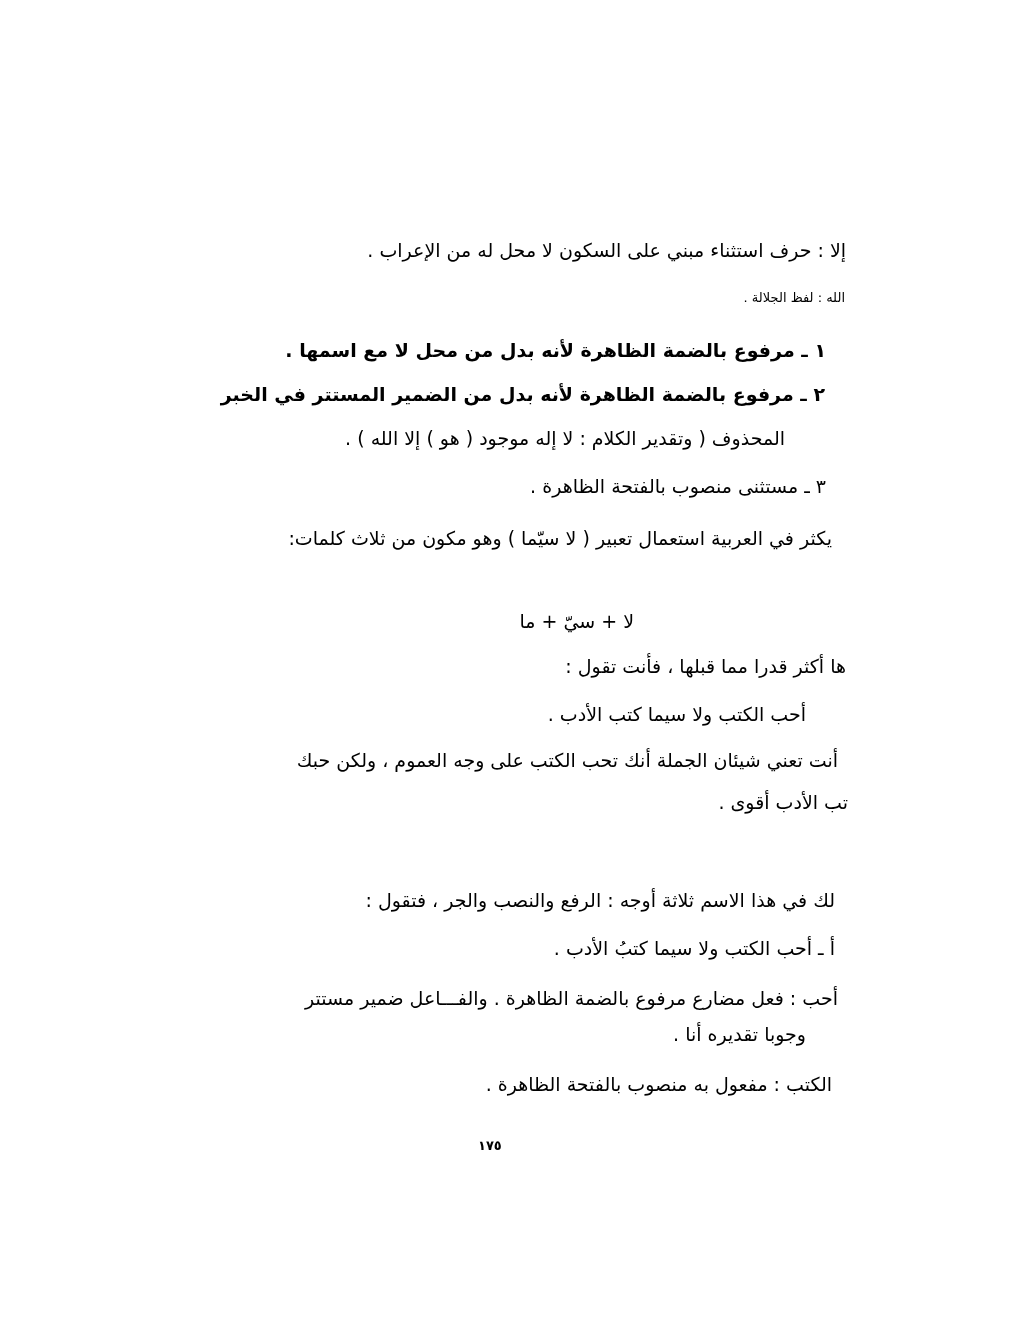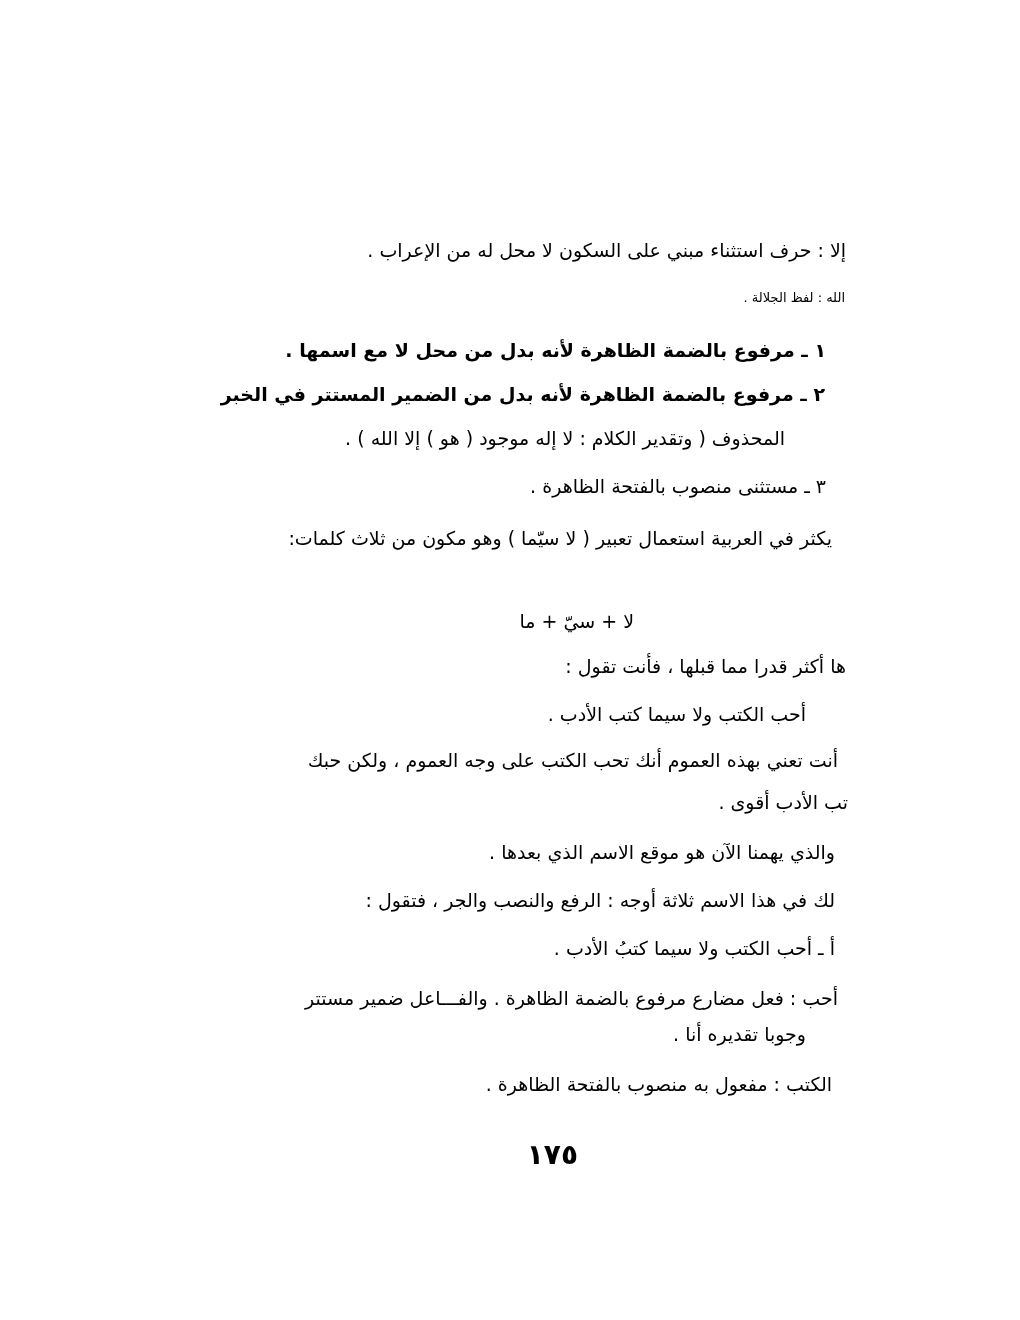--- a/index.html
+++ b/index.html
@@ -29,22 +29,22 @@
       font-size: 19px;
       line-height: 28px;
       font-family: "DejaVu Sans", sans-serif;
     }
     .b { font-weight: bold; }
     .pagenum {
       position: absolute;
       left: 470px;
       top: 1138px;
       width: 100px;
-      text-align: right;
-      font-size: 28px;
+      text-align: left;
+      font-size: 13px;
       font-weight: bold;
       direction: rtl;
       font-family: "DejaVu Sans", sans-serif;
     }
   </style>
 </head>
 <body>
 
 <div class="page">
 
@@ -68,25 +68,24 @@
 
   <div class="line" style="top:524px; right:196px;">يكثر في العربية استعمال تعبير ( لا سيّما ) وهو مكون من ثلاث كلمات:</div>
 
   <div class="line" style="top:563px; right:394px;margin-top:44px;">لا + سيّ + ما</div>
 
 
   <div class="line" style="top:652px; right:182px;">ها أكثر قدرا مما قبلها ، فأنت تقول :</div>
 
   <div class="line" style="top:700px; right:222px;">أحب الكتب ولا سيما كتب الأدب .</div>
 
-  <div class="line" style="top:746px; right:190px;">أنت تعني بهذه العموم أنك تحب الكتب على وجه العموم ، ولكن حبك</div>
+  <div class="line" style="top:746px; right:190px;">أنت تعني شيئان الجملة أنك تحب الكتب على وجه العموم ، ولكن حبك</div>
 
   <div class="line" style="top:788px; right:180px;">تب الأدب أقوى .</div>
 
-  <div class="line" style="top:838px; right:193px;">والذي يهمنا الآن هو موقع الاسم الذي بعدها .</div>
 
   <div class="line" style="top:886px; right:193px;">لك في هذا الاسم ثلاثة أوجه : الرفع والنصب والجر ، فتقول :</div>
 
   <div class="line" style="top:934px; right:193px;">أ ـ أحب الكتب ولا سيما كتبُ الأدب .</div>
 
   <div class="line" style="top:984px; right:190px;">أحب : فعل مضارع مرفوع بالضمة الظاهرة . والفـــاعل ضمير مستتر</div>
 
   <div class="line" style="top:1020px; right:222px;">وجوبا تقديره أنا .</div>
 
   <div class="line" style="top:1070px; right:196px;">الكتب : مفعول به منصوب بالفتحة الظاهرة .</div>

